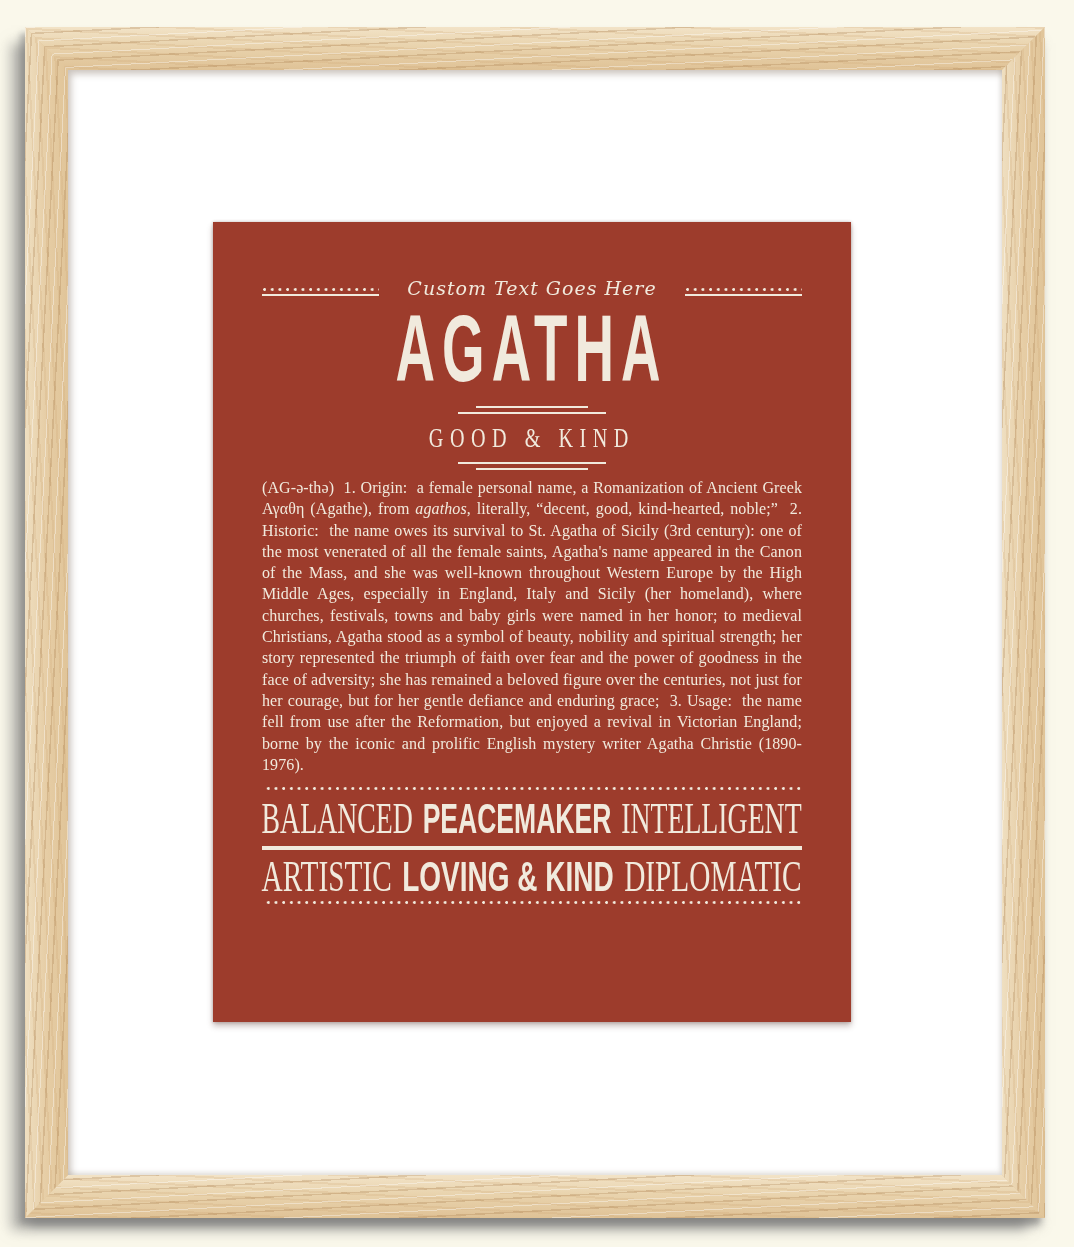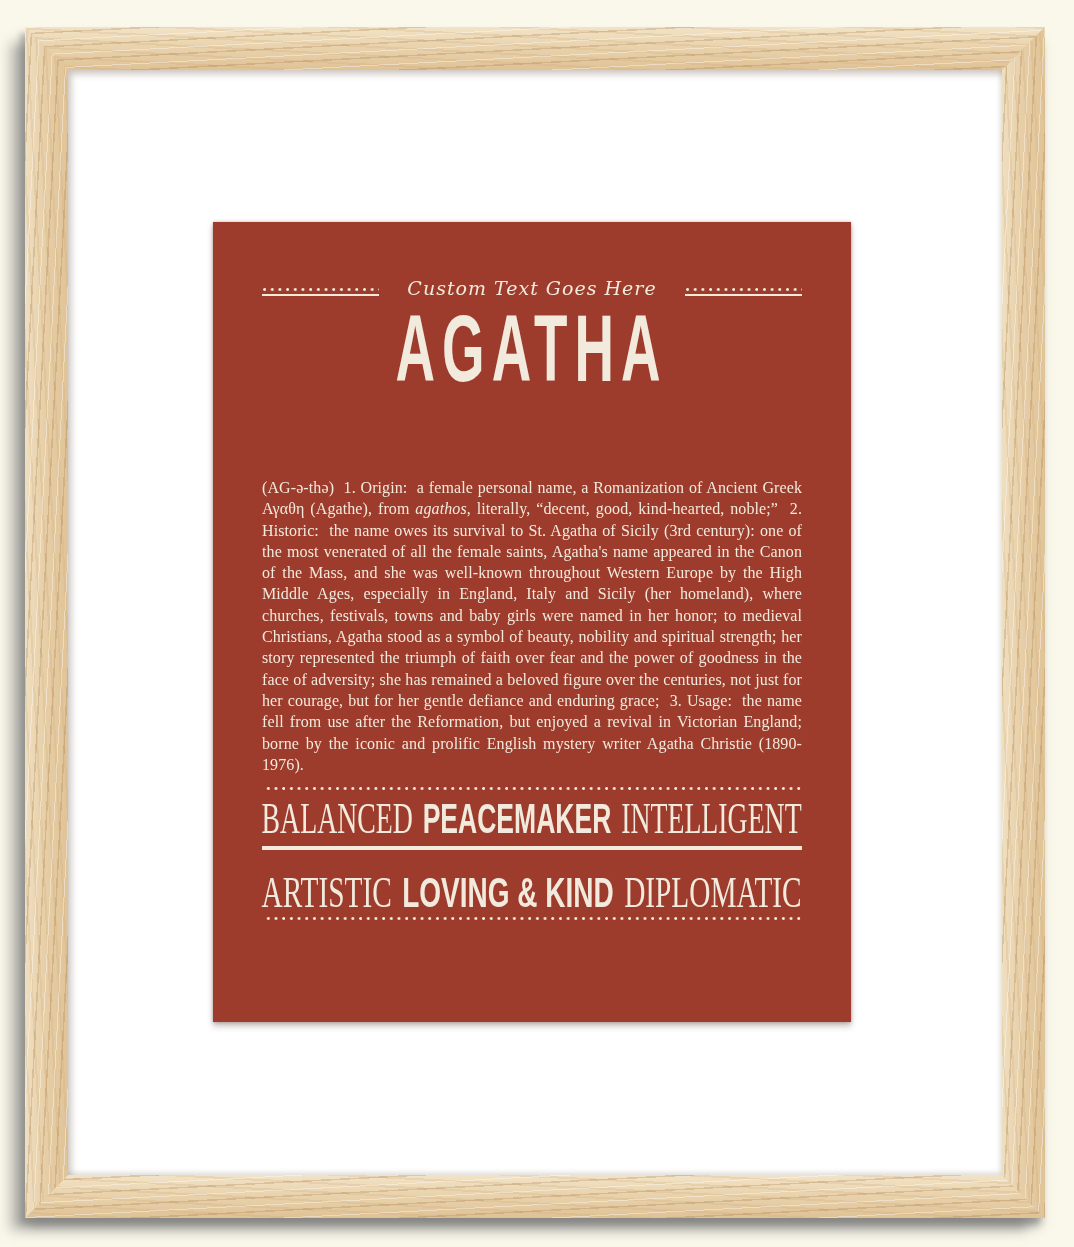--- a/index.html
+++ b/index.html
@@ -102,21 +102,21 @@
     font-family:"Liberation Serif","DejaVu Serif",serif;
     font-size:16px;line-height:21.3px;text-align:justify;
     letter-spacing:.1px;color:var(--ink);
   }
   .definition .it{font-style:italic;}
   
   .traits{position:absolute;top:565px;left:49px;width:540px;}
   .trait-row{display:flex;justify-content:center;align-items:center;overflow:visible;}
   .row-1{height:56px;}
   .row-2{height:55px;}
-  .row-3{height:51px;margin-top:16px;}
+  .row-3{height:51px;}
   .trait-line{
     display:inline-flex;align-items:baseline;gap:16px;white-space:nowrap;
     transform-origin:center;
   }
   .tw-serif{font-family:"Liberation Serif","DejaVu Serif",serif;font-weight:400;font-size:45px;}
   .tw-sans{font-family:"Liberation Sans","DejaVu Sans",sans-serif;font-weight:700;font-size:43px;}
 </style>
 </head>
 <body>
 
@@ -139,20 +139,29 @@
           <div class="header-rule">
             <div class="dots"></div>
             <div class="rule"></div>
           </div>
         </div>
 
         <div class="name-wrap">
           <span class="name" style="transform: scaleX(0.582324);">AGATHA</span>
         </div>
 
+        <div class="subtitle-block">
+          <div class="rule rule-short"></div>
+          <div class="rule rule-long"></div>
+          <div class="subtitle-text-wrap">
+            <span class="subtitle-text" style="transform: scaleX(0.721146);">GOOD &amp; KIND</span>
+          </div>
+          <div class="rule rule-long-b"></div>
+          <div class="rule rule-short-b"></div>
+        </div>
 
         <div class="definition" id="definition"><span>(AG-ə-thə)&nbsp; 1. Origin:&nbsp; a female personal name, a Romanization of Ancient Greek Αγαθη (Agathe), from </span><span class="it">agathos</span><span>, literally, “decent, good, kind-hearted, noble;”&nbsp; 2. Historic:&nbsp; the name owes its survival to St. Agatha of Sicily (3rd century): one of the most venerated of all the female saints, Agatha's name appeared in the Canon of the Mass, and she was well-known throughout Western Europe by the High Middle Ages, especially in England, Italy and Sicily (her homeland), where churches, festivals, towns and baby girls were named in her honor; to medieval Christians, Agatha stood as a symbol of beauty, nobility and spiritual strength; her story represented the triumph of faith over fear and the power of goodness in the face of adversity; she has remained a beloved figure over the centuries, not just for her courage, but for her gentle defiance and enduring grace;&nbsp; 3. Usage:&nbsp; the name fell from use after the Reformation, but enjoyed a revival in Victorian England; borne by the iconic and prolific English mystery writer Agatha Christie (1890-1976).</span></div>
 
         <div class="traits">
           <div class="dots"></div>
           <div class="trait-row row-1">
             <span class="trait-line" style="transform: scaleX(0.617);">
                 <span class="tw-serif">BALANCED</span>
                 <span class="tw-sans">PEACEMAKER</span>
                 <span class="tw-serif">INTELLIGENT</span>

